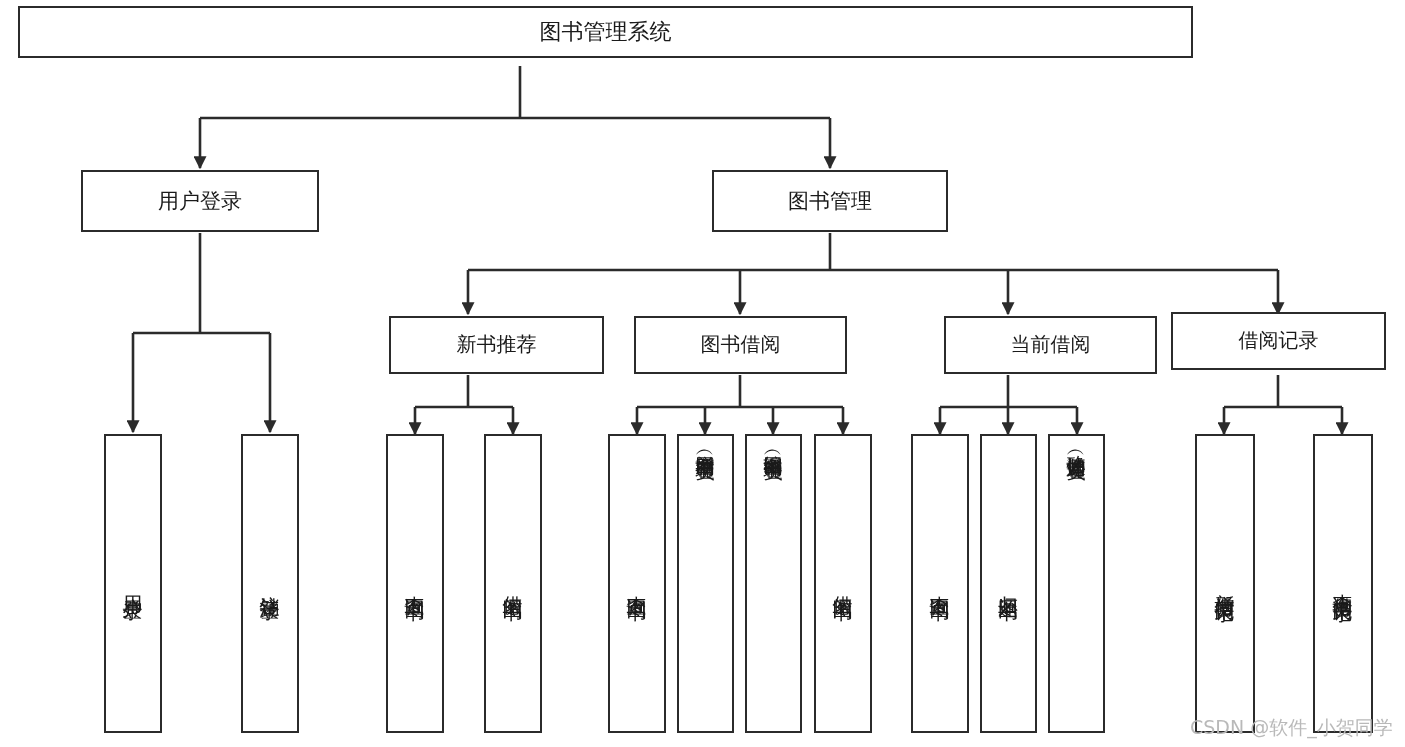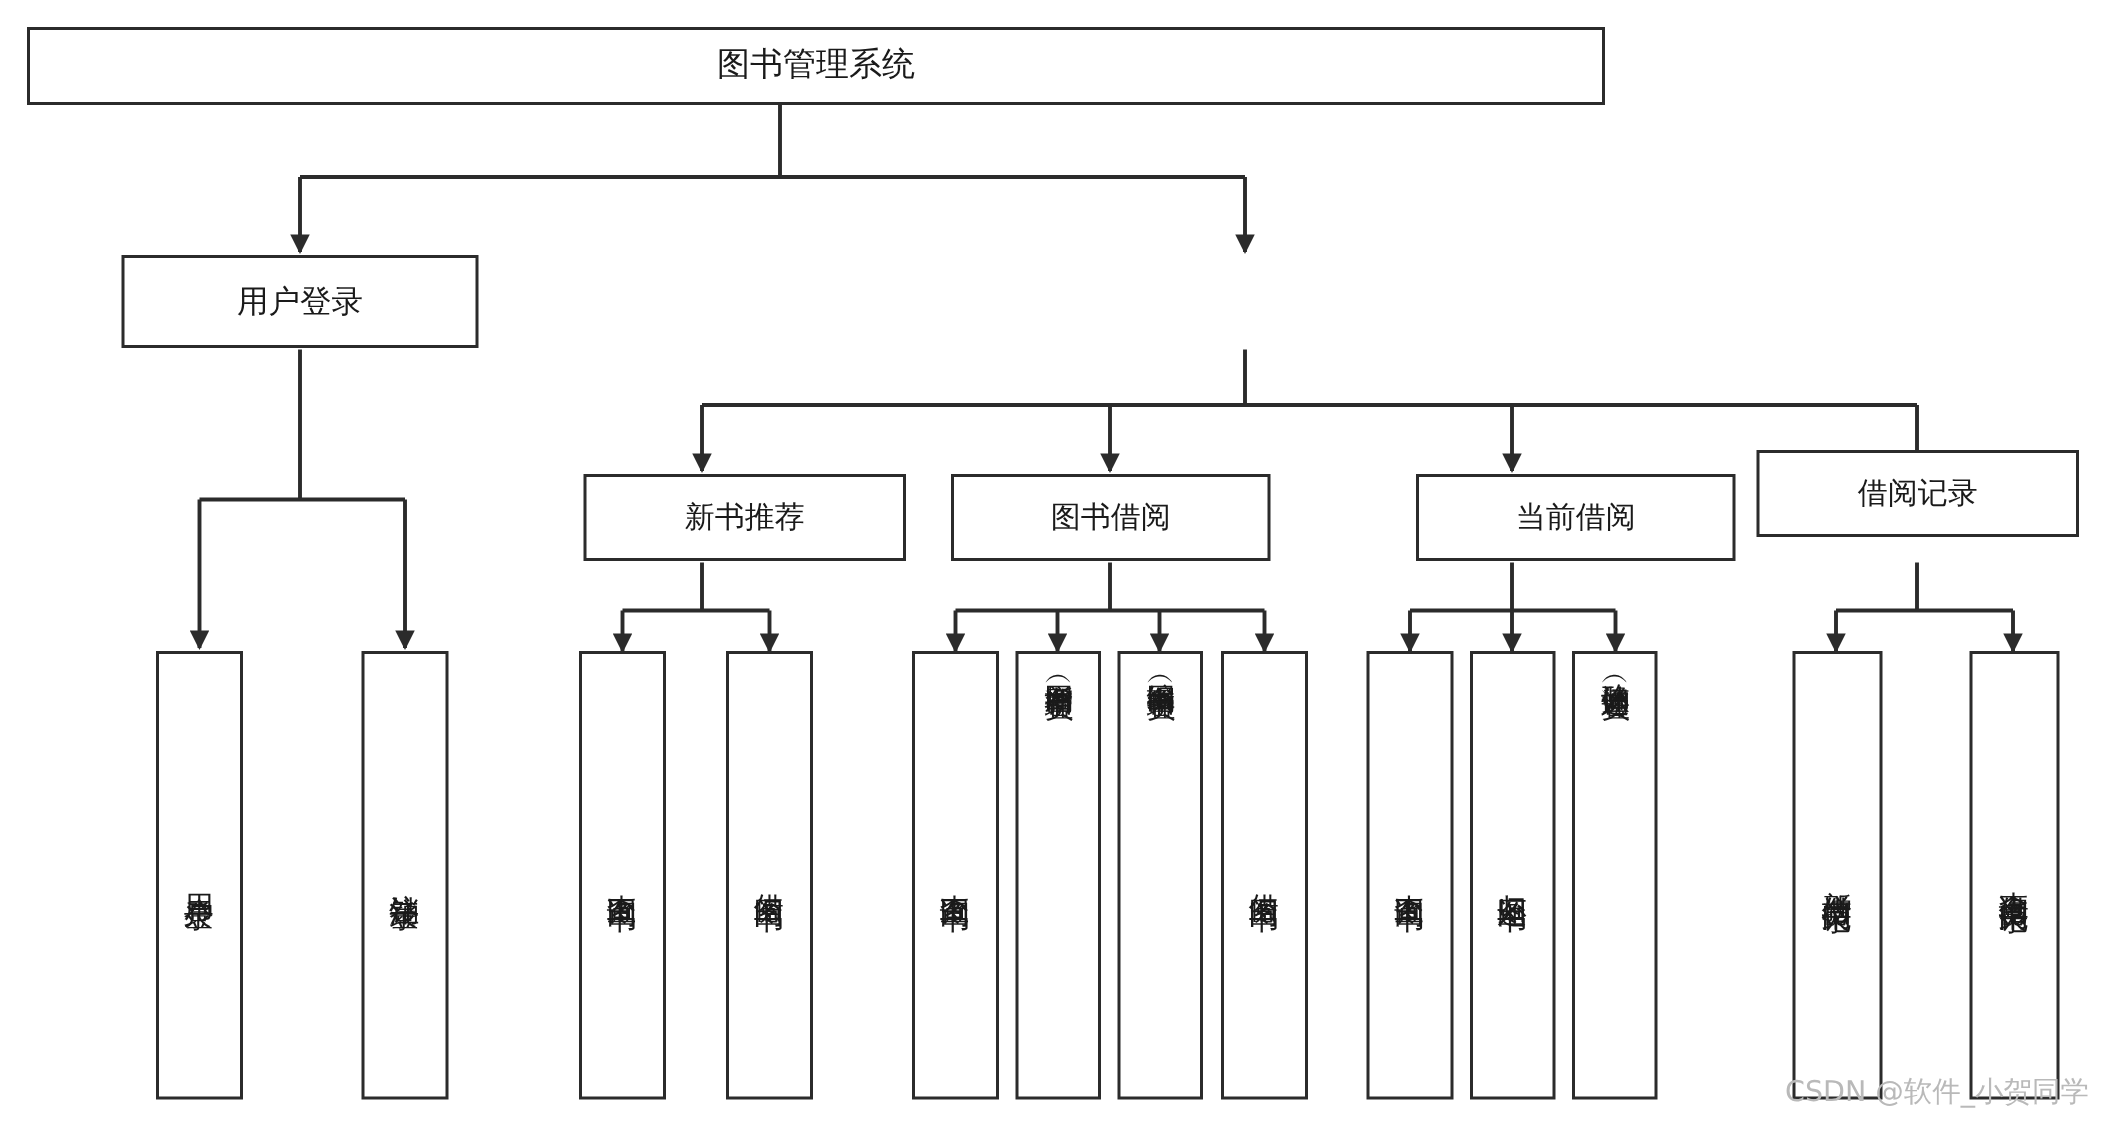--- a/index.html
+++ b/index.html
@@ -116,38 +116,41 @@
       <path d="M 1008 407 L 1008 434" marker-end="url(#arrow)"></path>
       <path d="M 1077 407 L 1077 434" marker-end="url(#arrow)"></path>
 
       <path d="M 1278 375 L 1278 407"></path>
       <path d="M 1224 407 L 1342 407"></path>
       <path d="M 1224 407 L 1224 434" marker-end="url(#arrow)"></path>
       <path d="M 1342 407 L 1342 434" marker-end="url(#arrow)"></path>
     </g>
   </svg>
 
-  <div class="node root" style="left:18px; top:18px; width:1052px; height:52px;">
+  <div class="node root" style="left:18px; top:6px; width:1175px; height:52px;">
     <span class="node-label">图书管理系统</span>
   </div>
 
   <div class="node level2" style="left:81px; top:170px; width:238px; height:62px;">
     <span class="node-label">用户登录</span>
+  </div>
+  <div class="node level2" style="left:712px; top:170px; width:236px; height:62px;">
+    <span class="node-label">图书管理</span>
   </div>
 
   <div class="node level3" style="left:361px; top:316px; width:215px; height:58px;margin-left:28px;">
     <span class="node-label">新书推荐</span>
   </div>
   <div class="node level3" style="left:634px; top:316px; width:213px; height:58px;">
     <span class="node-label">图书借阅</span>
   </div>
   <div class="node level3" style="left:944px; top:316px; width:213px; height:58px;">
     <span class="node-label">当前借阅</span>
   </div>
-  <div class="node level3" style="left:1171px; top:300px; width:215px; height:58px;">
+  <div class="node level3" style="left:1171px; top:312px; width:215px; height:58px;">
     <span class="node-label">借阅记录</span>
   </div>
 
   <div class="node leaf" style="left:104px; top:434px; width:58px; height:299px;">
     <span class="node-label">用户登录</span>
   </div>
   <div class="node leaf" style="left:241px; top:434px; width:58px; height:299px;">
     <span class="node-label">注销登录</span>
   </div>
 

